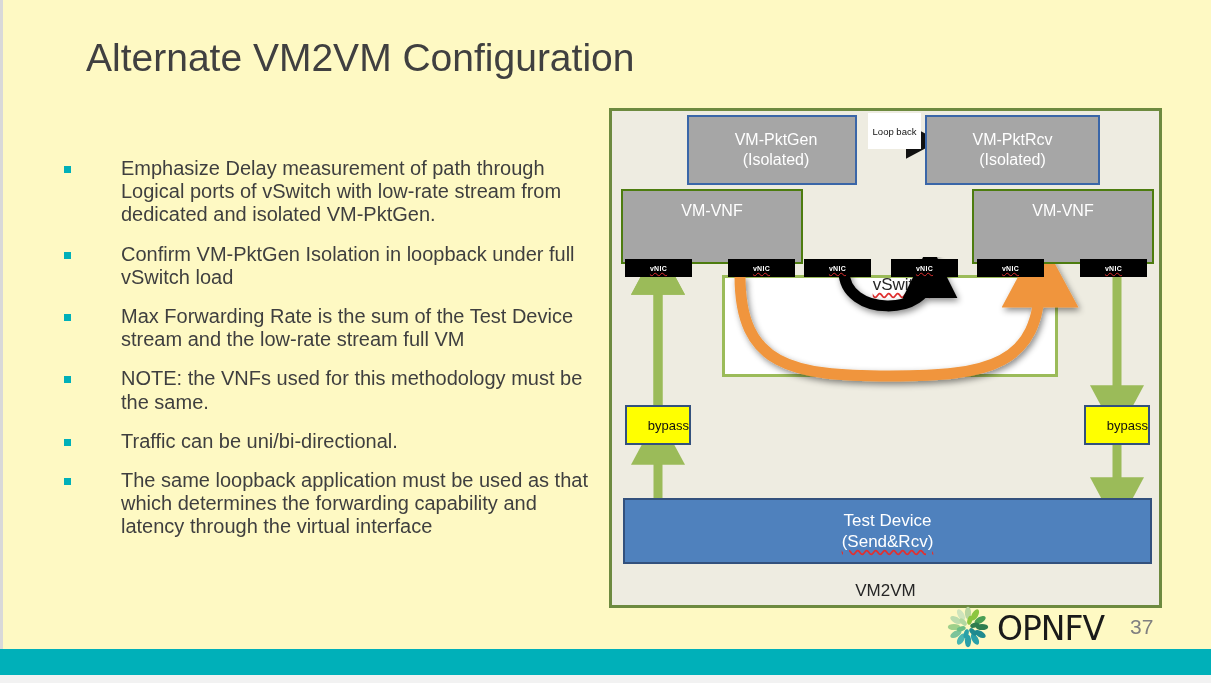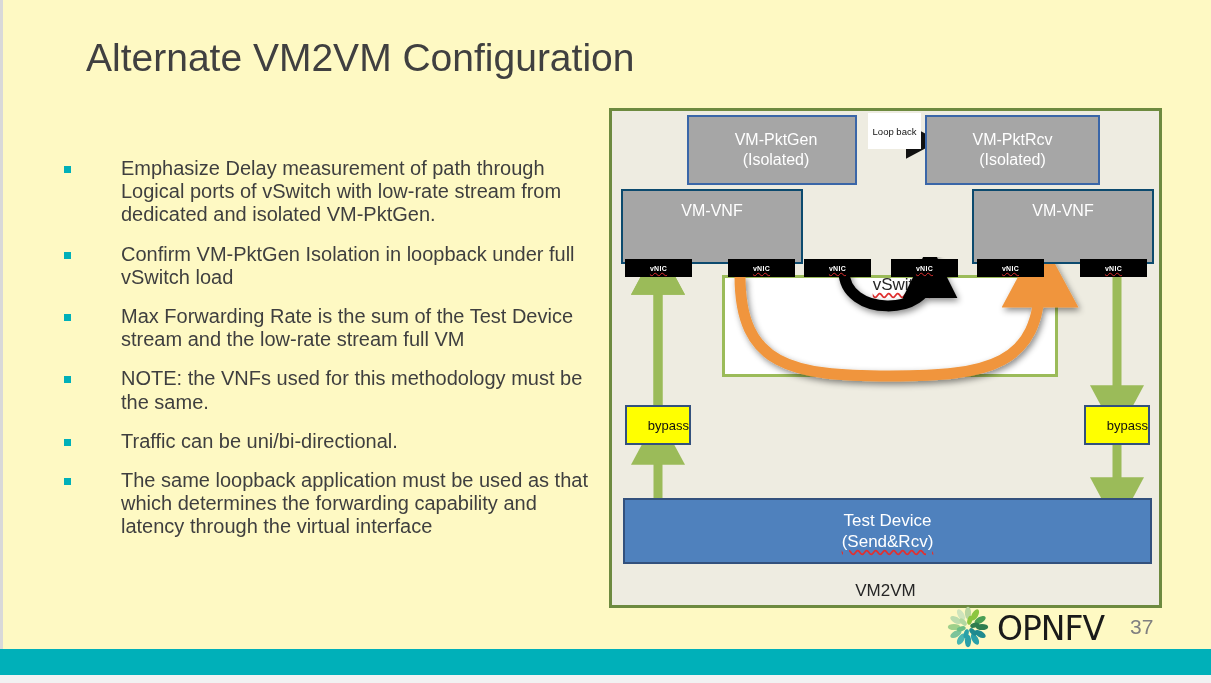--- a/index.html
+++ b/index.html
@@ -44,21 +44,21 @@
 
   
   .vmbox{
     background:#a6a6a6;border:2px solid #3a66a8;
     color:#ffffff;display:flex;flex-direction:column;
     align-items:center;justify-content:center;
     font-size:16px;line-height:1.22;text-align:center;
   }
   .vmbox .ln2{font-size:16px;}
   .vmvnf{
-    background:#a6a6a6;border:2px solid #0c4a6e;color:#fff;
+    background:#a6a6a6;border:2px solid #4d7c0f;color:#fff;
     font-size:16px;display:flex;align-items:flex-start;justify-content:center;
     padding-top:11px;
   }
 
   
   .vnic{
     background:#000;color:#fff;font-size:7px;font-weight:bold;
     display:flex;align-items:center;justify-content:center;
     letter-spacing:.3px;
   }

